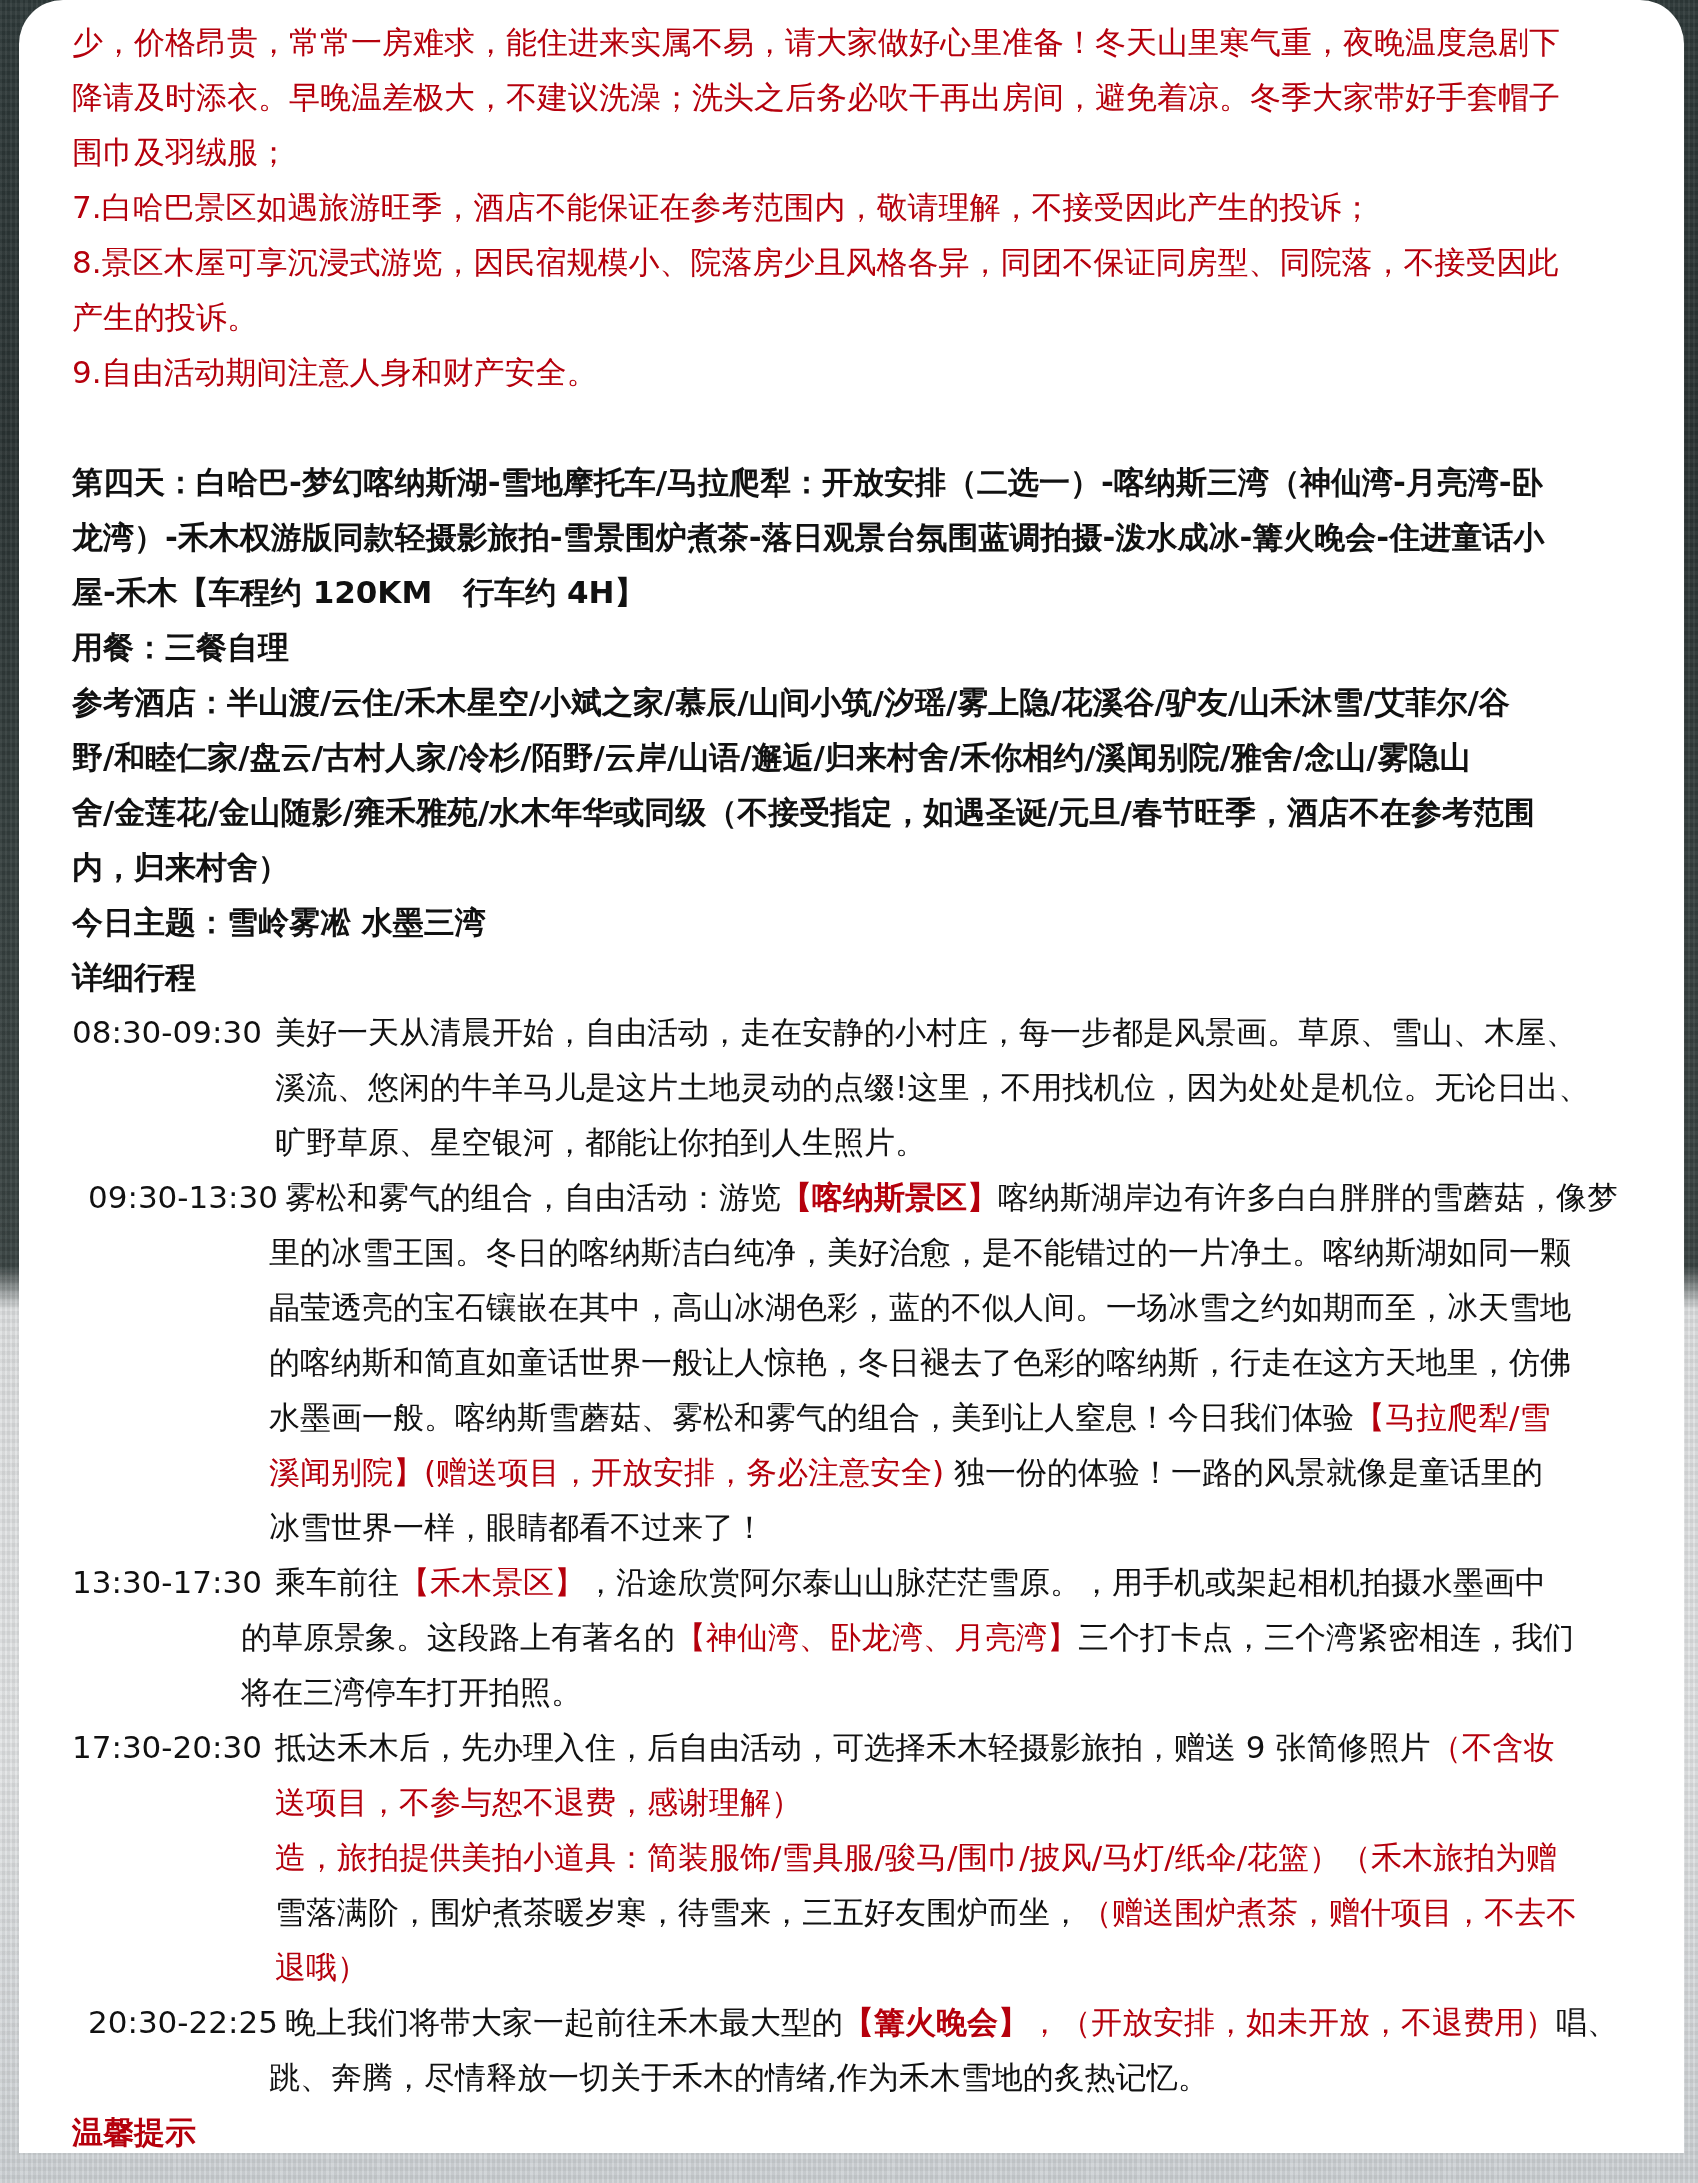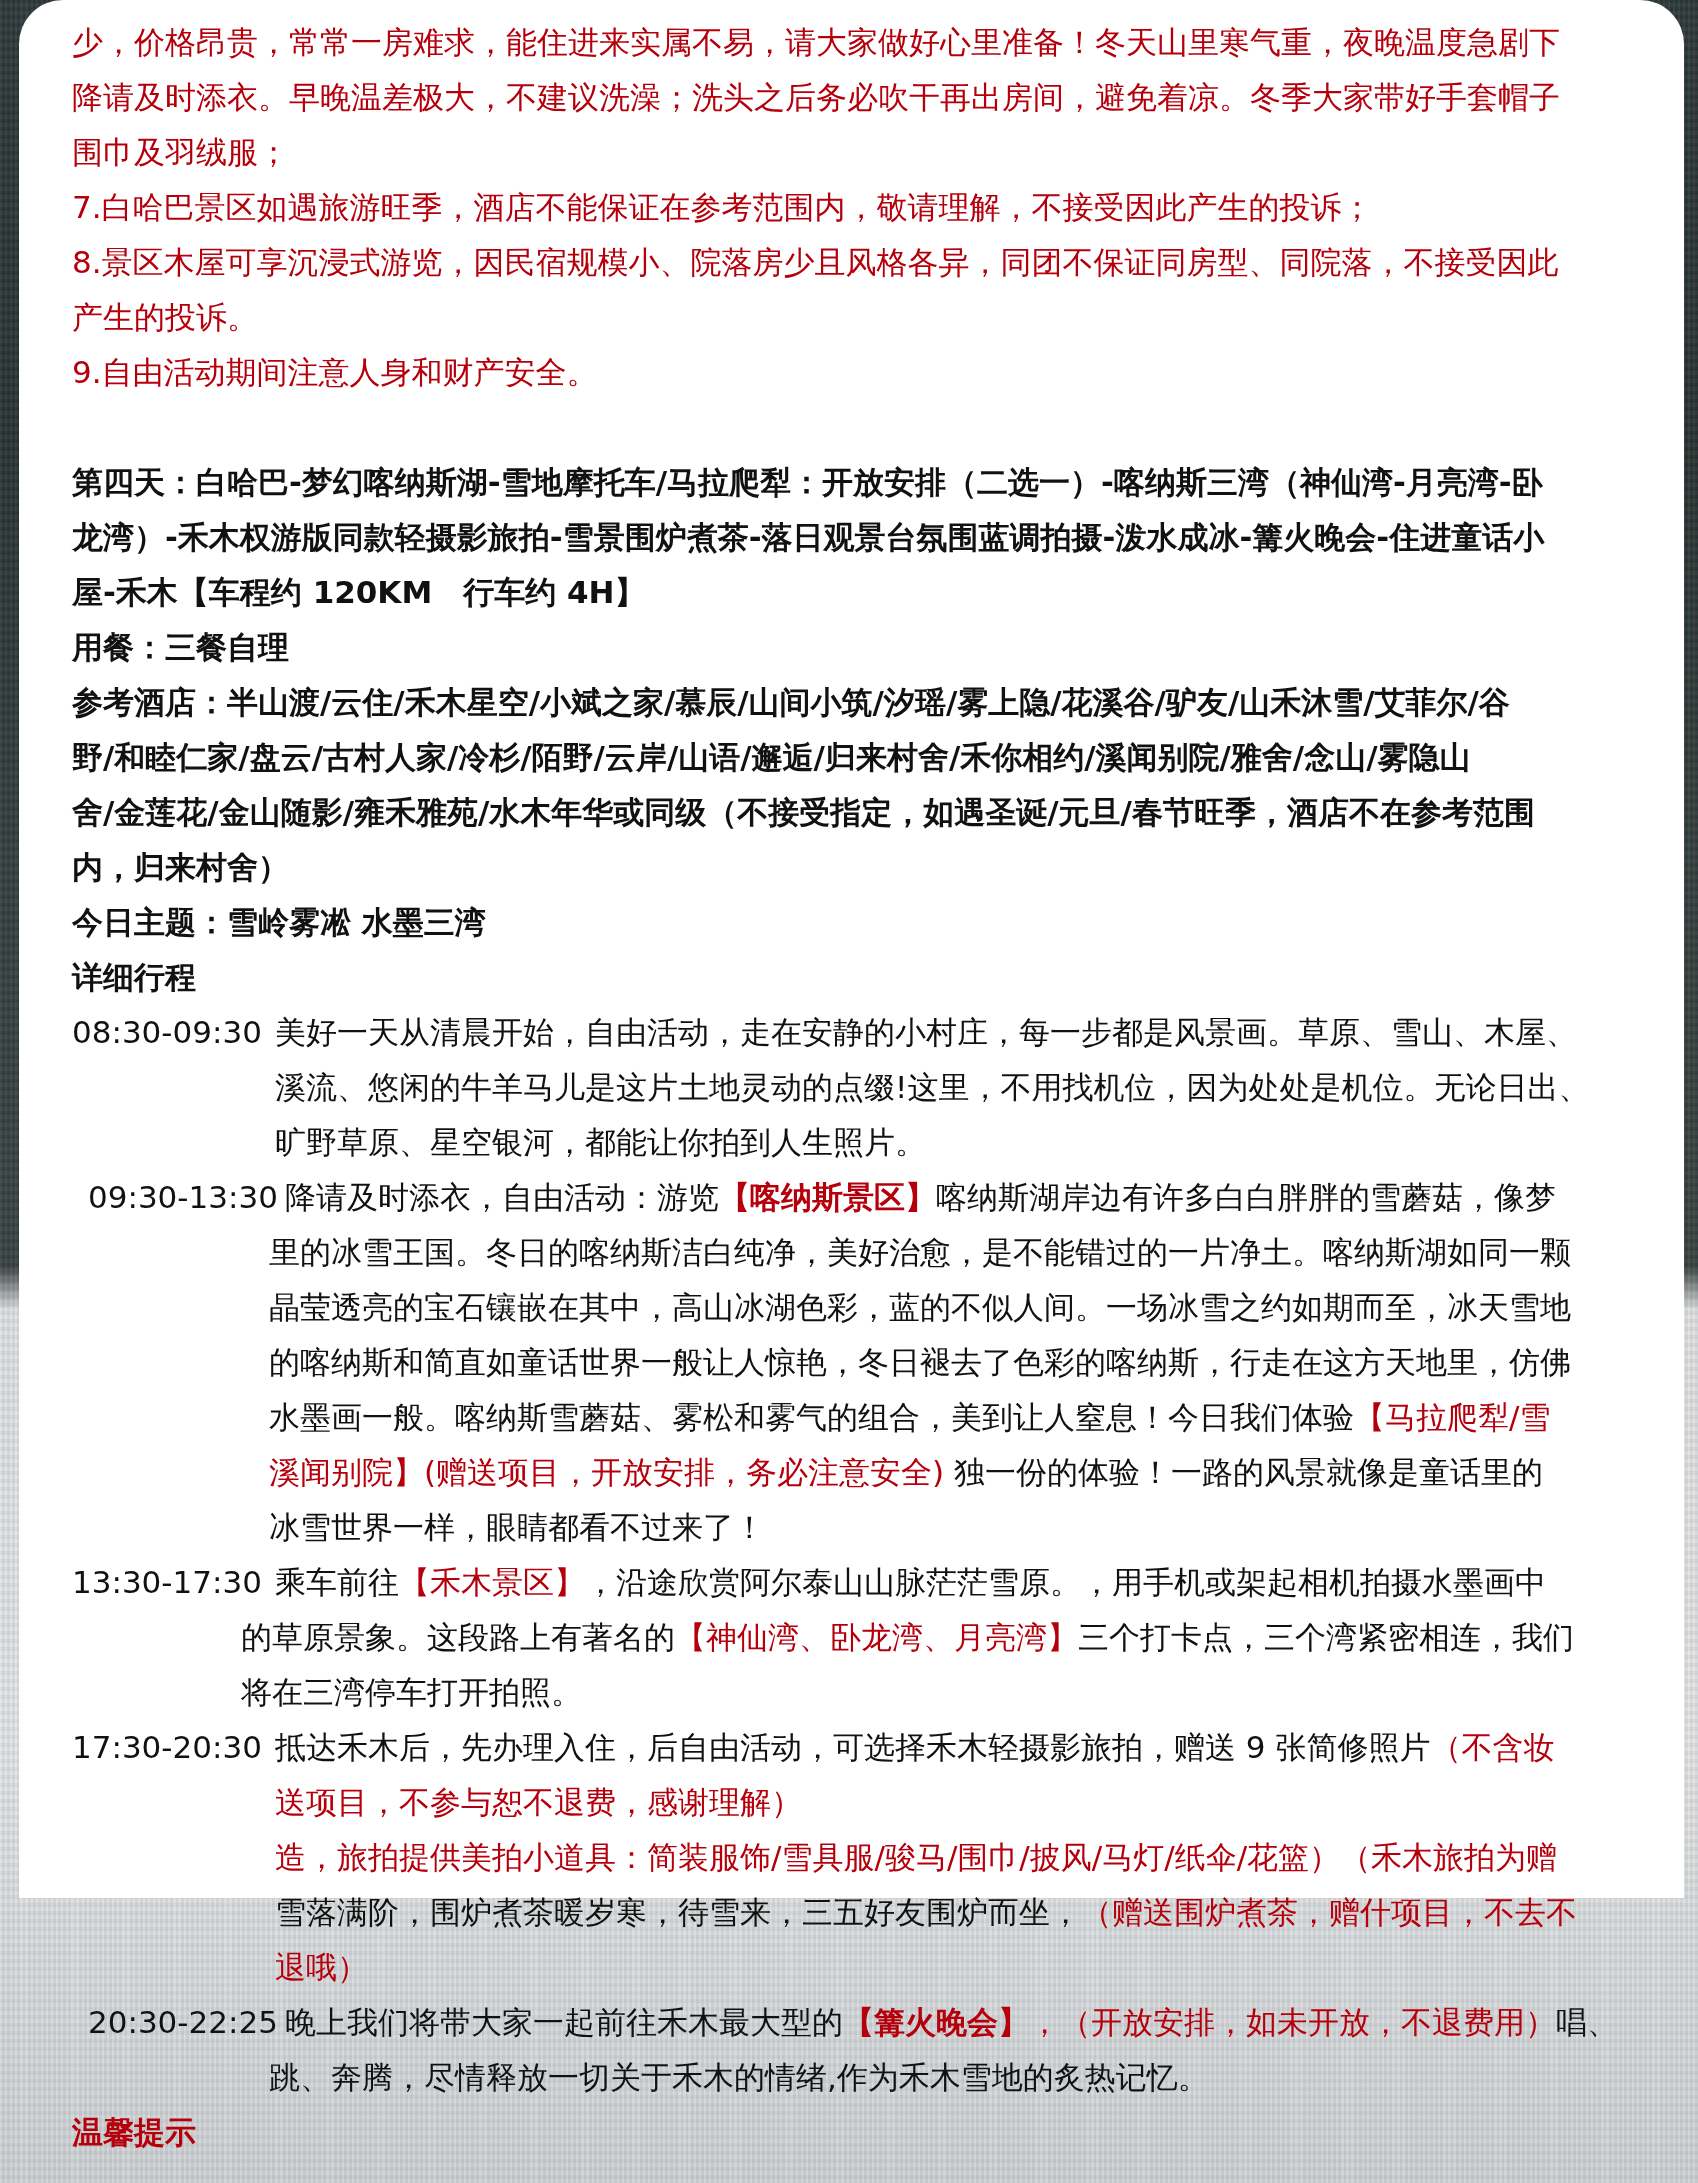--- a/index.html
+++ b/index.html
@@ -9,21 +9,21 @@
     background: linear-gradient(180deg, #2f3a3a 0%, #2b3434 20%, #36403f 40%, #3a4443 58%, #dfe1e2 60%, #e3e5e6 80%, #cfd3d6 100%);
   }
   .bg-texture {
     position: absolute; inset: 0;
     background:
       repeating-linear-gradient(90deg, rgba(255,255,255,0.04) 0 2.2px, rgba(0,0,0,0.05) 2.2px 5.1px),
       repeating-linear-gradient(0deg, rgba(255,255,255,0.03) 0 3.7px, rgba(0,0,0,0.04) 3.7px 8px);
     pointer-events: none;
   }
   .card {
-    position: absolute; left: 19px; top: 0; width: 1665px; height: 1898px;
+    position: absolute; left: 19px; top: 0; width: 1665px; height: 2153px;
     background: #ffffff; border-radius: 44px 44px 0 0;
   }
   .content {
     position: absolute; left: 53px; top: 14.6px; width: 1599px;
     font-size: 31px; line-height: 55px; color: #111111;
   }
   .line { white-space: nowrap; height: 55px; }
   .red { color: #b5000c; }
   .bold { font-weight: bold; }
   .gap { height: 55px; }
@@ -73,21 +73,21 @@
     <div>
       <div class="line">
         <span class="time">08:30-09:30</span><span>美好一天从清晨开始，自由活动，走在安静的小村庄，每一步都是风景画。草原、雪山、木屋、</span>
       </div>
       <div class="line indent-a">溪流、悠闲的牛羊马儿是这片土地灵动的点缀!这里，不用找机位，因为处处是机位。无论日出、</div>
       <div class="line indent-a">旷野草原、星空银河，都能让你拍到人生照片。</div>
     </div>
 
     <div>
       <div class="line">
-        <span class="time-tight">09:30-13:30</span><span>降请及时添衣，自由活动：游览</span><span class="red bold">【喀纳斯景区】</span><span>喀纳斯湖岸边有许多白白胖胖的雪蘑菇，像梦</span>
+        <span class="time-tight">09:30-13:30</span><span>雾松和雾气的组合，自由活动：游览</span><span class="red bold">【喀纳斯景区】</span><span>喀纳斯湖岸边有许多白白胖胖的雪蘑菇，像梦</span>
       </div>
       <div class="line" style="padding-left:197px">里的冰雪王国。冬日的喀纳斯洁白纯净，美好治愈，是不能错过的一片净土。喀纳斯湖如同一颗</div>
       <div class="line" style="padding-left:197px">晶莹透亮的宝石镶嵌在其中，高山冰湖色彩，蓝的不似人间。一场冰雪之约如期而至，冰天雪地</div>
       <div class="line" style="padding-left:197px">的喀纳斯和简直如童话世界一般让人惊艳，冬日褪去了色彩的喀纳斯，行走在这方天地里，仿佛</div>
       <div class="line" style="padding-left:197px">
         <span>水墨画一般。喀纳斯雪蘑菇、雾松和雾气的组合，美到让人窒息！今日我们体验</span><span class="red">【马拉爬犁/雪</span>
       </div>
       <div class="line" style="padding-left:197px">
         <span class="red">溪闻别院】</span><span class="red">(赠送项目，开放安排，务必注意安全)</span><span> 独一份的体验！一路的风景就像是童话里的</span>
       </div>

